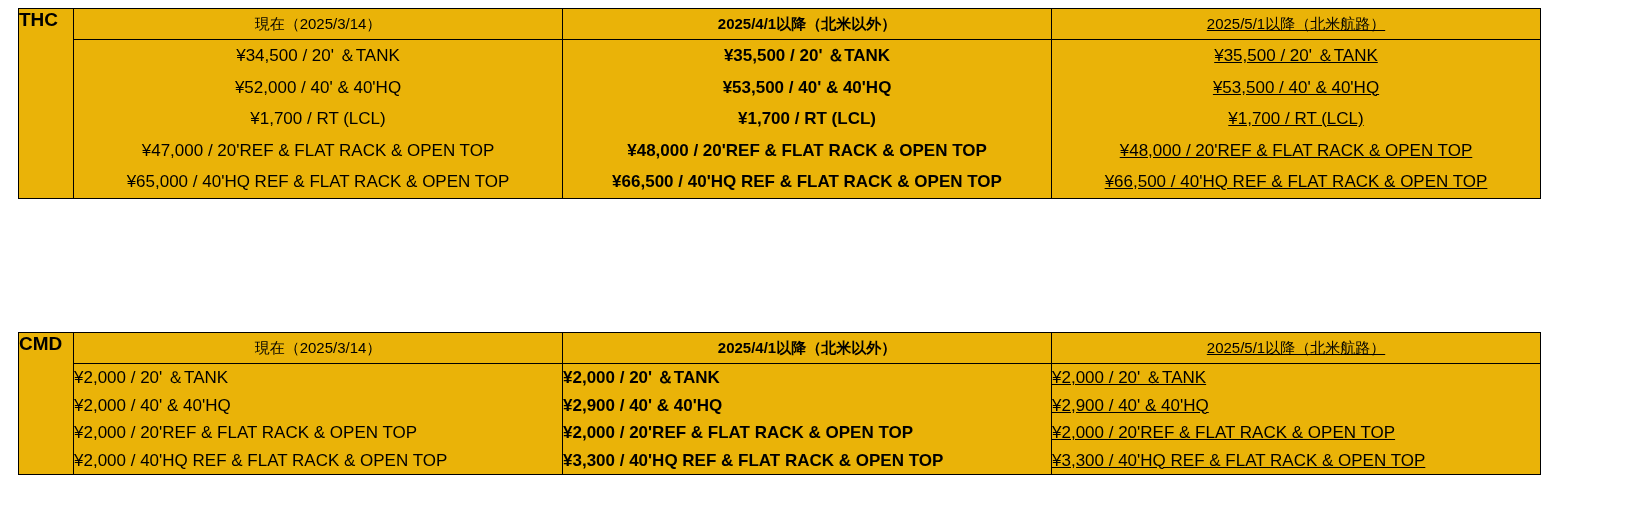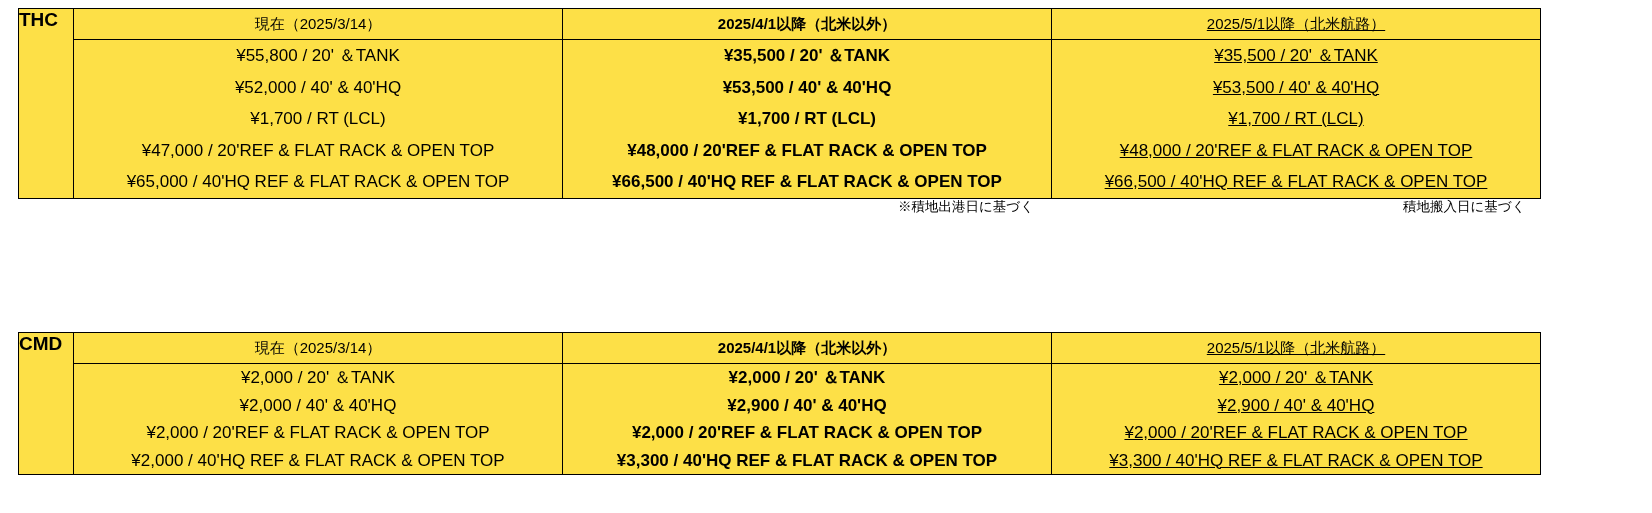--- a/index.html
+++ b/index.html
@@ -28,21 +28,21 @@
   .block {
     position: absolute;
   }
   #thc-block { left: 18px; top: 8px; width: 1518px; }
   #cmd-block { left: 18px; top: 332px; width: 1518px; }
 
   table.pricing {
     border-collapse: collapse;
     table-layout: fixed;
     width: 1518px;
-    background: #fde047;
+    background: #eab308;
   }
   table.pricing td, table.pricing th {
     border: 1.5px solid #000000;
     padding: 0;
     vertical-align: top;
   }
 
   .label-cell {
     width: 54px;
     text-align: left;
@@ -80,21 +80,21 @@
     white-space: nowrap;
   }
   .body-cell.cmd ul {
     margin: 0;
     padding: 0;
     list-style: none;
   }
   .body-cell.cmd li {
     font-size: 17px;
     line-height: 27.5px;
-    text-align: center;
+    text-align: left;
     white-space: nowrap;
   }
 
   .footnotes {
     position: absolute;
     left: 18px;
     top: 198px;
     width: 1518px;
     height: 24px;
     font-size: 13.5px;
@@ -116,21 +116,21 @@
       <tbody>
           <tr>
         <td class="label-cell" rowspan="2">THC</td>
         <td class="hdr col-a">現在（2025/3/14）</td>
         <td class="hdr col-b">2025/4/1以降（北米以外）</td>
         <td class="hdr col-c">2025/5/1以降（北米航路）</td>
       </tr>
       <tr>
         <td class="body-cell thc col-a">
           <ul>
-            <li>¥55,800 / 20' ＆TANK</li>
+            <li>¥34,500 / 20' ＆TANK</li>
             <li>¥52,000 / 40' &amp; 40'HQ</li>
             <li>¥1,700 / RT (LCL)</li>
             <li>¥47,000 / 20'REF &amp; FLAT RACK &amp; OPEN TOP</li>
             <li>¥65,000 / 40'HQ REF &amp; FLAT RACK &amp; OPEN TOP</li>
           </ul>
         </td>
         <td class="body-cell thc col-b">
           <ul>
             <li>¥35,500 / 20' ＆TANK</li>
             <li>¥53,500 / 40' &amp; 40'HQ</li>
@@ -146,24 +146,20 @@
             <li>¥1,700 / RT (LCL)</li>
             <li>¥48,000 / 20'REF &amp; FLAT RACK &amp; OPEN TOP</li>
             <li>¥66,500 / 40'HQ REF &amp; FLAT RACK &amp; OPEN TOP</li>
           </ul>
         </td>
       </tr>
     </tbody>
       </table>
   </div>
 
-  <div class="footnotes">
-    <span class="footnote" id="footnote-b">※積地出港日に基づく</span>
-    <span class="footnote" id="footnote-c">積地搬入日に基づく</span>
-  </div>
 
   <div class="block" id="cmd-block">
     <table class="pricing">
       <tbody>
           <tr>
         <td class="label-cell" rowspan="2">CMD</td>
         <td class="hdr col-a">現在（2025/3/14）</td>
         <td class="hdr col-b">2025/4/1以降（北米以外）</td>
         <td class="hdr col-c">2025/5/1以降（北米航路）</td>
       </tr>

